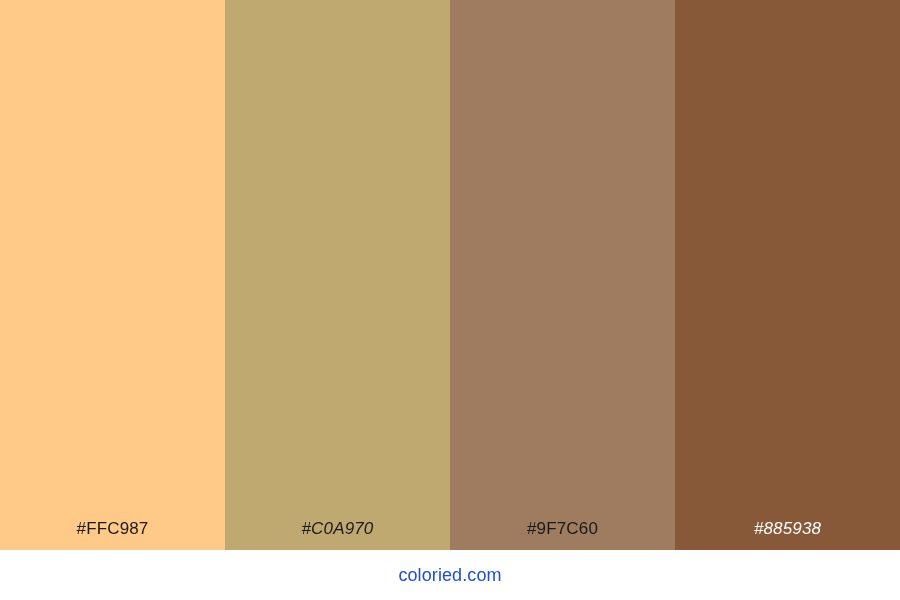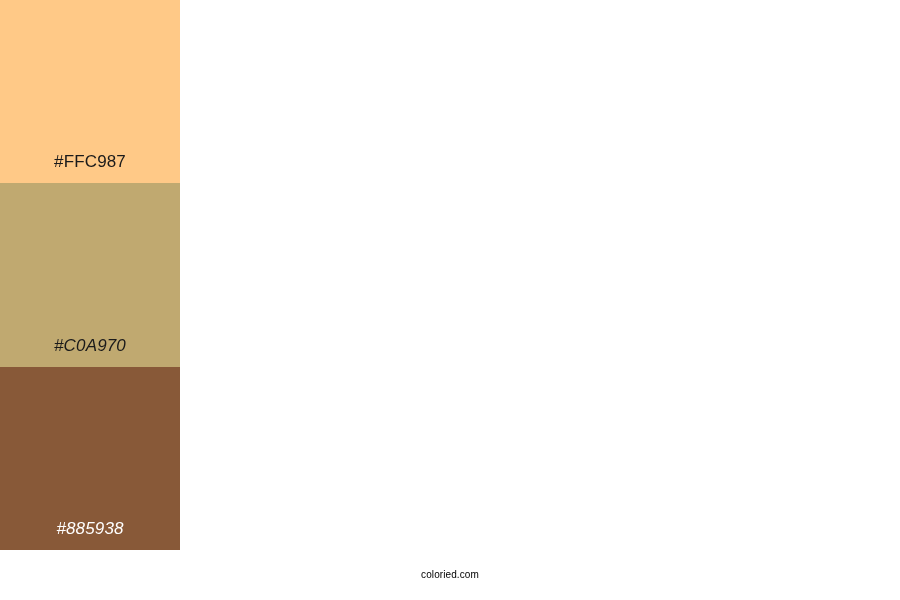--- a/index.html
+++ b/index.html
@@ -19,21 +19,21 @@
     width: 900px;
     height: 600px;
     display: flex;
     flex-direction: column;
     background: #ffffff;
   }
   .swatch-strip {
     width: 900px;
     height: 550px;
     display: flex;
-    flex-direction: column;
+    flex-direction: row;
     align-items: stretch;
   }
   .swatch {
     flex: 1 1 180px;
     width: 180px;
     height: 550px;
     position: relative;
     display: flex;
     align-items: flex-end;
     justify-content: center;
@@ -56,43 +56,46 @@
   .footer {
     width: 900px;
     height: 50px;
     background: #ffffff;
     display: flex;
     align-items: center;
     justify-content: center;
   }
   .footer-text {
     font-family: "Liberation Sans", sans-serif;
-    font-size: 10px;
+    font-size: 18px;
     line-height: 1;
-    color: #000000;
+    color: #1d4ed8;
     letter-spacing: 0.1px;
     user-select: none;
   }
 </style>
 </head>
 <body style="background-color: rgb(255, 255, 255);">
 
 <div class="palette-page">
 
   <div class="swatch-strip">
 
     <div class="swatch" style="background-color: rgb(255, 201, 135);">
       <span class="swatch-label label-dark">#FFC987</span>
     </div>
 
 
     <div class="swatch" style="background-color: rgb(192, 169, 112); font-style: italic;">
       <span class="swatch-label label-dark">#C0A970</span>
     </div>
 
+    <div class="swatch" style="background-color: rgb(159, 124, 96);">
+      <span class="swatch-label label-dark">#9F7C60</span>
+    </div>
 
     <div class="swatch" style="background-color: rgb(136, 89, 56);">
       <span class="swatch-label label-light">#885938</span>
     </div>
 
   </div>
 
   <div class="footer">
     <span class="footer-text">coloried.com</span>
   </div>

